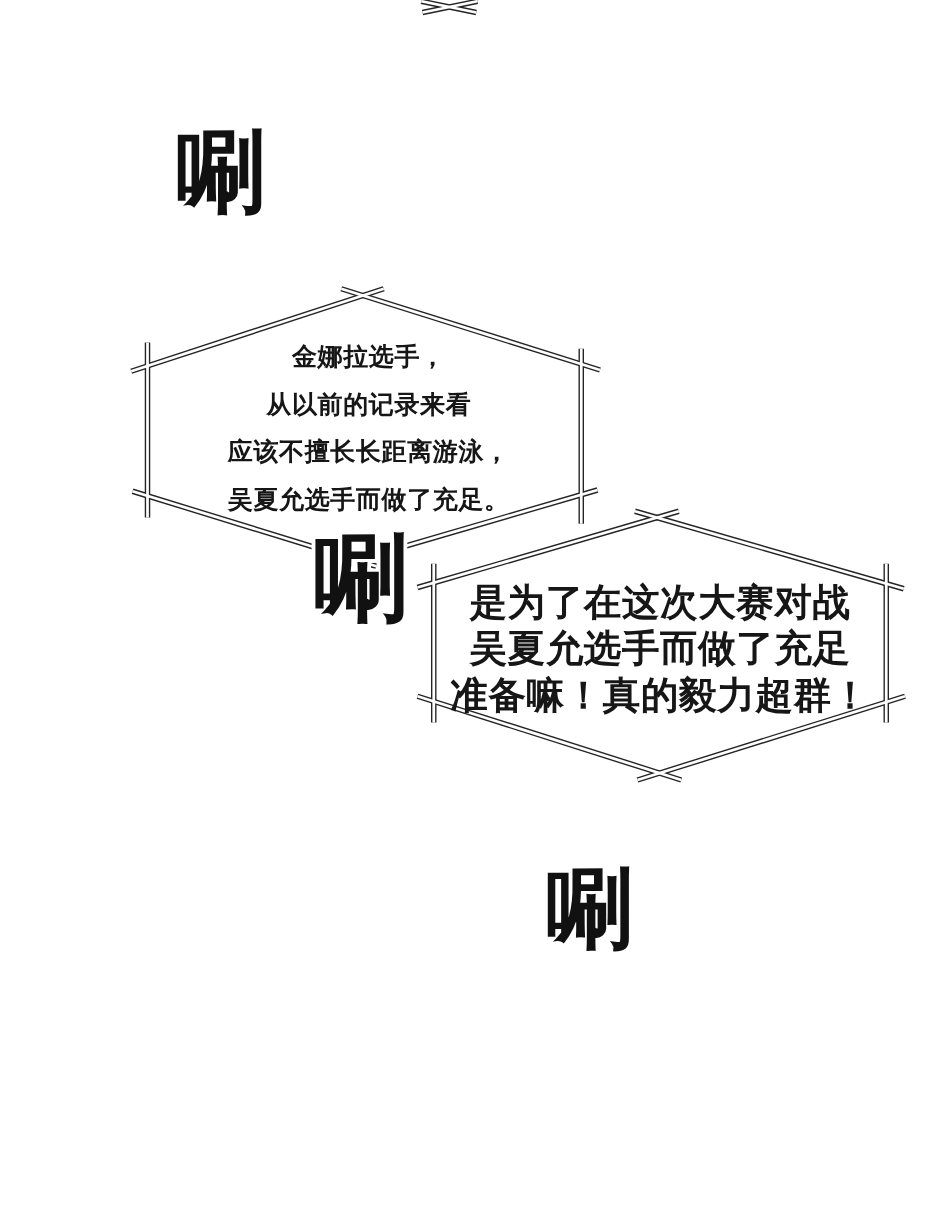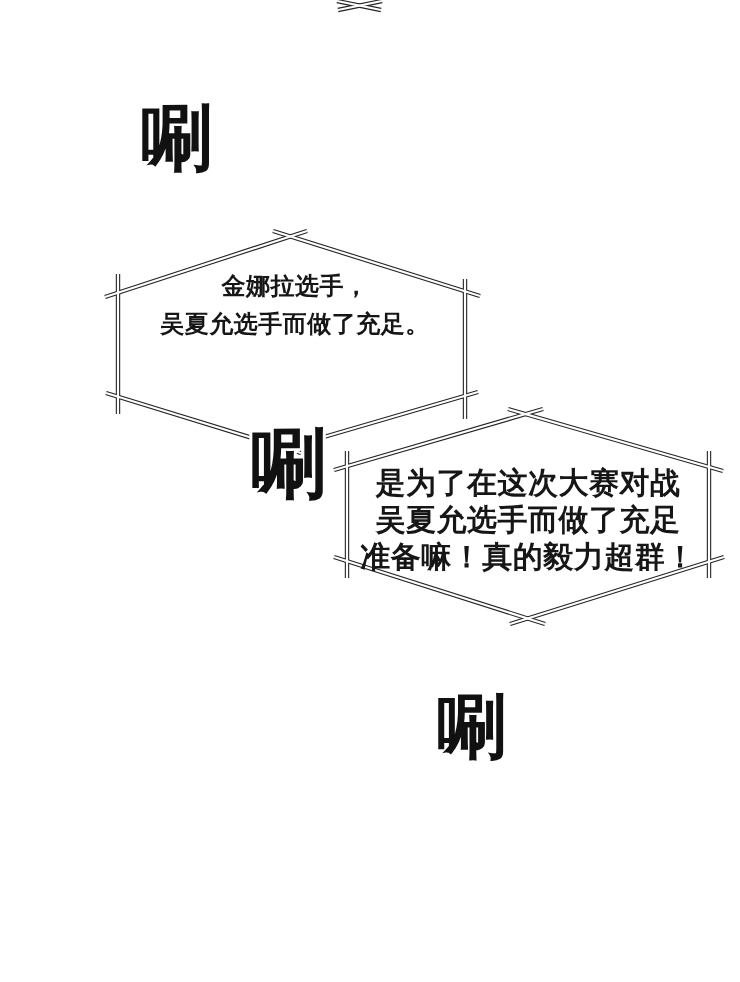--- a/index.html
+++ b/index.html
@@ -29,21 +29,21 @@
     color: #161616;
     white-space: nowrap;
   }
   .bubble-text div {
     white-space: nowrap;
   }
   #bubble1-text {
     left: 95px;
     top: 267px;
     width: 400px;
-    font-size: 24px;
+    font-size: 20px;
     line-height: 38px;
     letter-spacing: 0.5px;
   }
   #bubble2-text {
     left: 308px;
     top: 464px;
     width: 440px;
     font-size: 30px;
     line-height: 37px;
     letter-spacing: 0.5px;
@@ -102,20 +102,22 @@
     <g>
       <use href="#hex2" stroke="#242424" stroke-width="4.4"></use>
       <use href="#hex2" stroke="#ffffff" stroke-width="2.2"></use>
     </g>
   </svg>
 
   <div id="sfx-top" class="sfx">唰</div>
 
   <div id="bubble1-text" class="bubble-text">
     <div>金娜拉选手，</div>
+    <div>从以前的记录来看</div>
+    <div>应该不擅长长距离游泳，</div>
     <div>吴夏允选手而做了充足。</div>
   </div>
 
   <div id="sfx-middle" class="sfx">唰</div>
 
   <div id="bubble2-text" class="bubble-text">
     <div>是为了在这次大赛对战</div>
     <div>吴夏允选手而做了充足</div>
     <div>准备嘛！真的毅力超群！</div>
   </div>

